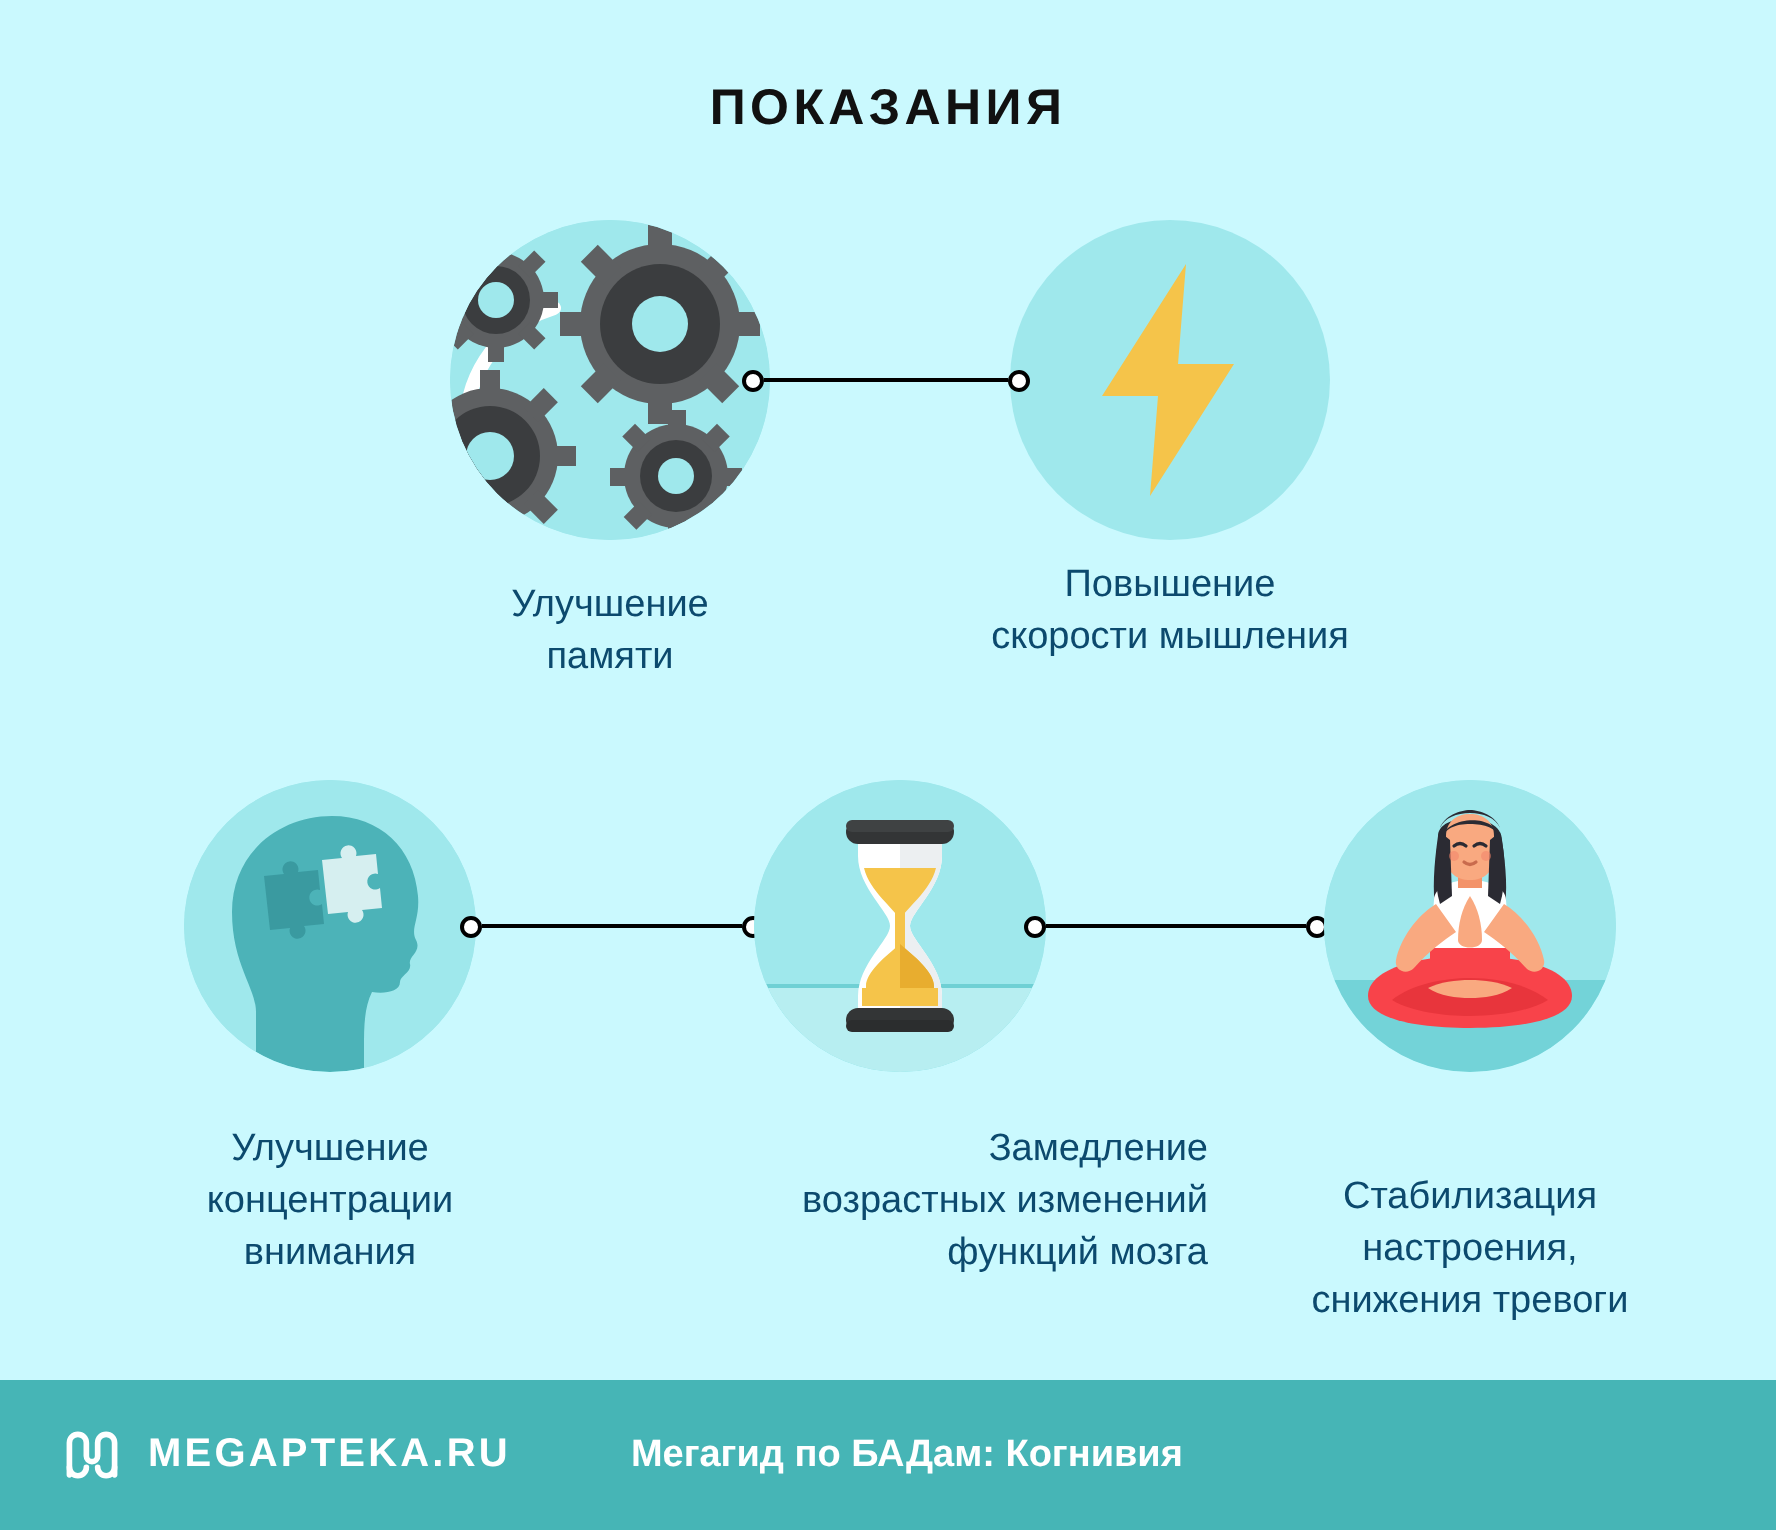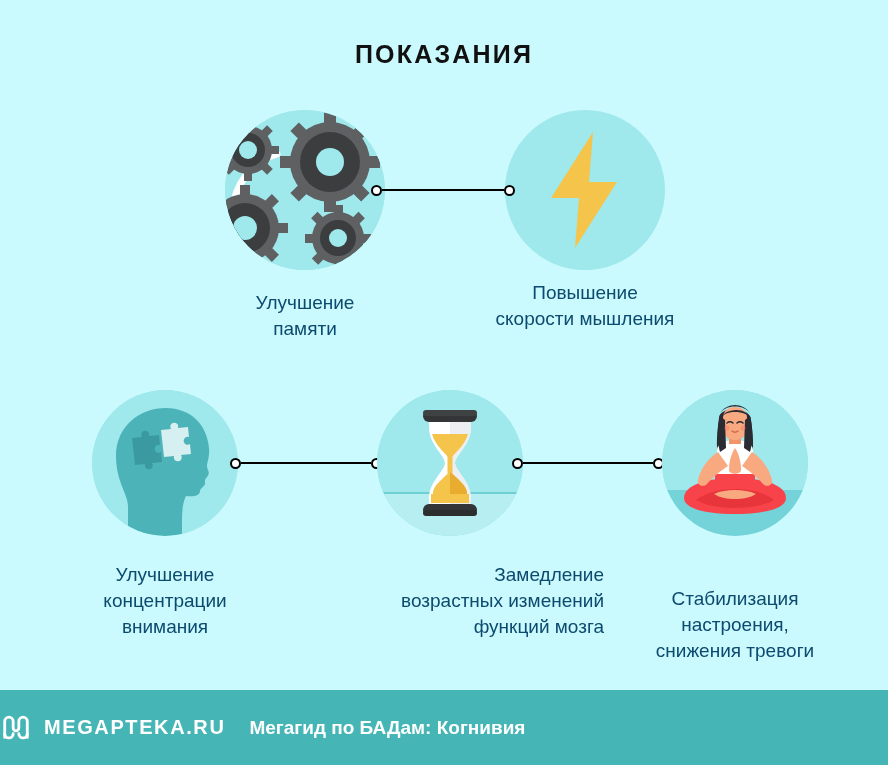--- a/index.html
+++ b/index.html
@@ -109,40 +109,41 @@
   
   .footer {
     position: absolute;
     left: 0;
     bottom: 0;
     width: 888px;
     height: 75px;
     background: #46b5b6;
     display: flex;
     align-items: center;
+    padding-left: 30px;
     box-sizing: border-box;
   }
   .footer-logo-mark {
     width: 32px;
     height: 32px;
     flex: 0 0 auto;
     margin-right: 12px;
   }
   .footer-brand {
     color: #ffffff;
     font-size: 20px;
     font-weight: bold;
     letter-spacing: 1.6px;
     font-family: "Liberation Sans", sans-serif;
   }
   .footer-tagline {
     color: #ffffff;
     font-size: 19px;
     font-weight: bold;
-    margin-left: 24px;
+    margin-left: 60px;
     font-family: "Liberation Sans", sans-serif;
   }
 </style>
 </head>
 <body>
 
 <div class="infographic">
 
   <div class="title">ПОКАЗАНИЯ</div>
 

